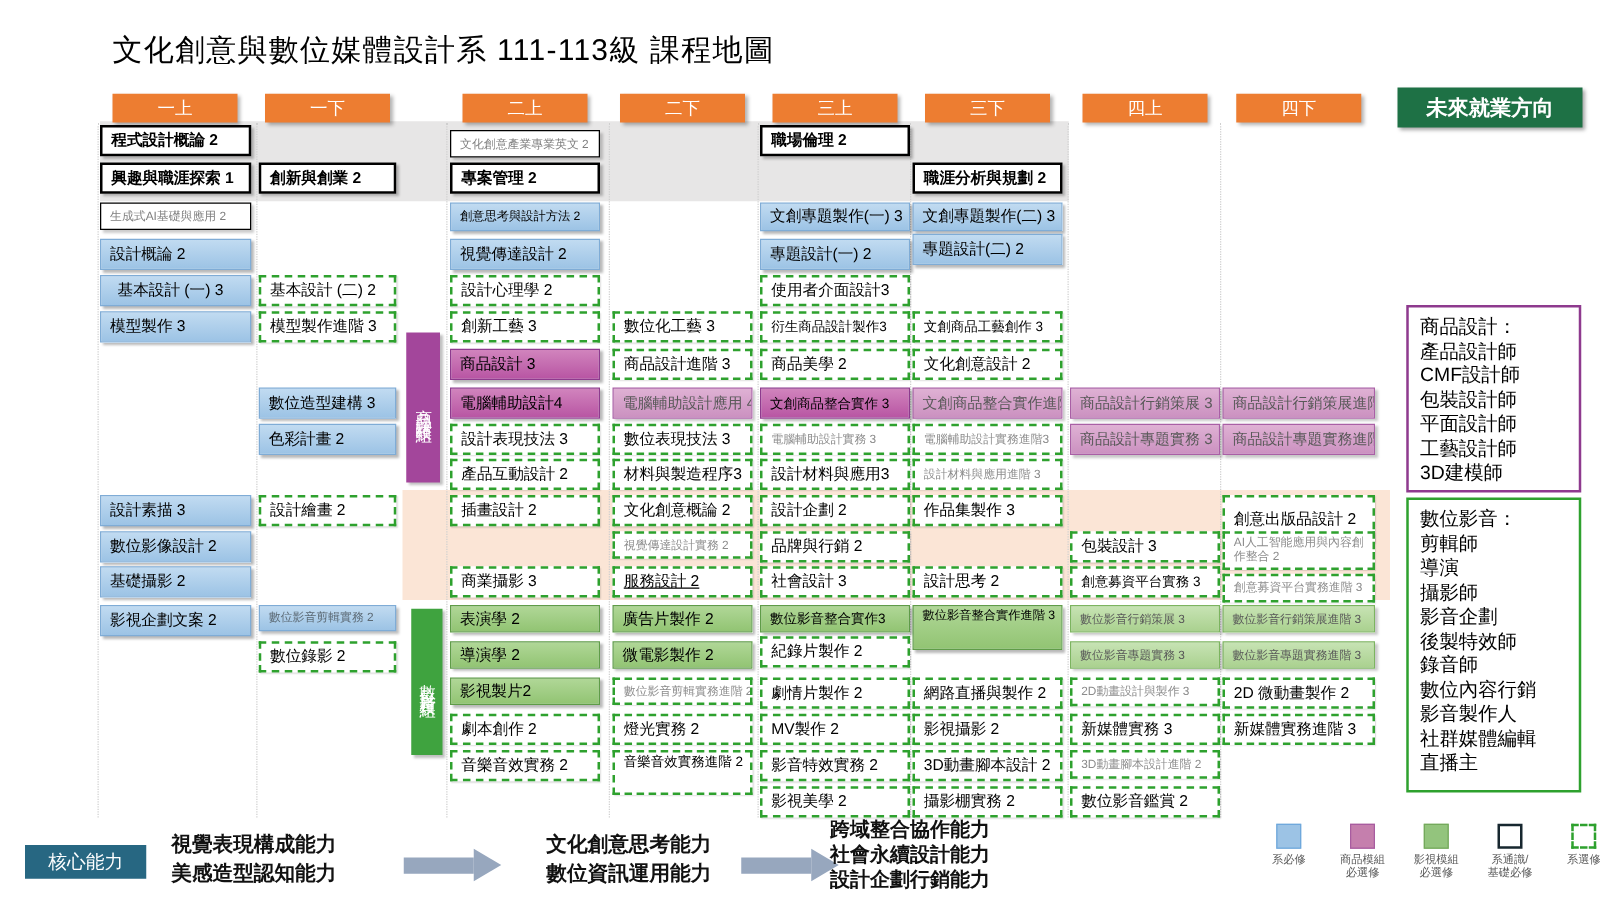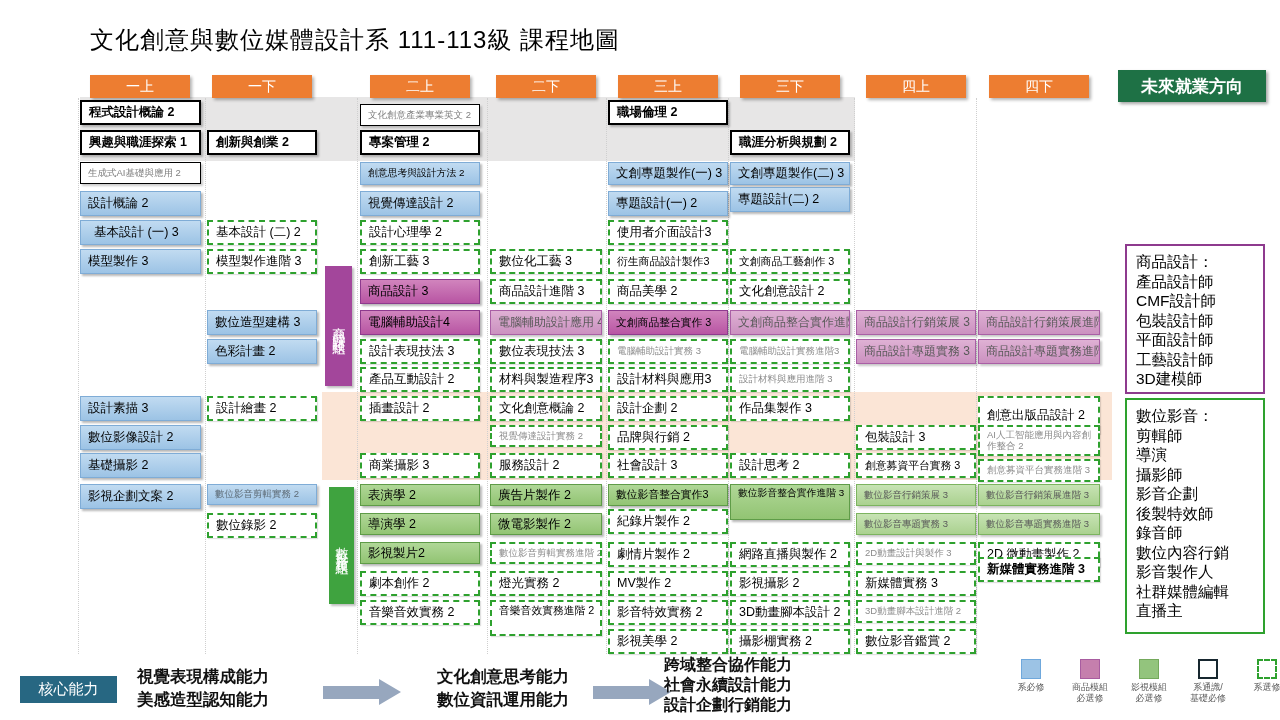--- a/index.html
+++ b/index.html
@@ -134,21 +134,21 @@
         <div class="box s-dashed" style="top: 600px; height: 25px;">音樂音效實務 2</div>
       </div>
       <div class="col" style="left: 490px; width: 112px;">
         <div class="box s-dashed" style="top: 249px; height: 25px;">數位化工藝 3</div>
         <div class="box s-dashed" style="top: 279px; height: 25px;">商品設計進階 3</div>
         <div class="box s-purpledim" style="top: 310px; height: 25px;">電腦輔助設計應用 4</div>
         <div class="box s-dashed" style="top: 339px; height: 25px;">數位表現技法 3</div>
         <div class="box s-dashed" style="top: 367px; height: 25px;">材料與製造程序3</div>
         <div class="box s-dashed" style="top: 396px; height: 25px;">文化創意概論 2</div>
         <div class="box s-dasheddim" style="top: 425px; height: 22px;">視覺傳達設計實務 2</div>
-        <div class="box s-dashed" style="top: 453px; height: 25px;">服務設計 2</div>
+        <div class="box s-dashed" style="top: 453px; height: 25px; text-decoration: underline;">服務設計 2</div>
         <div class="box s-green" style="top: 484px; height: 22px;">廣告片製作 2</div>
         <div class="box s-green" style="top: 513px; height: 22px;">微電影製作 2</div>
         <div class="box s-dasheddim" style="top: 542px; height: 22px;">數位影音剪輯實務進階 2</div>
         <div class="box s-dashed" style="top: 571px; height: 25px;">燈光實務 2</div>
         <div class="box s-dashed wrap f11" style="top: 600px; height: 36px;">音樂音效實務進階 2</div>
       </div>
       <div class="col" style="left: 608px; width: 120px;">
         <div class="box s-white" style="top: 100px; height: 25px;">職場倫理 2</div>
         <div class="box s-blue" style="top: 162px; height: 23px;">文創專題製作(一) 3</div>
         <div class="box s-blue" style="top: 191px; height: 25px;">專題設計(一) 2</div>
@@ -199,21 +199,21 @@
       </div>
       <div class="col" style="left: 978px; width: 122px;">
         <div class="box s-purpledim" style="top: 310px; height: 25px;">商品設計行銷策展進階 3</div>
         <div class="box s-purpledim" style="top: 339px; height: 25px;">商品設計專題實務進階 3</div>
         <div class="box s-dashed" style="top: 396px; height: 38px;">創意出版品設計 2</div>
         <div class="box s-dasheddim wrap" style="top: 425px; height: 31px;">AI人工智能應用與內容創作整合 2</div>
         <div class="box s-dasheddim" style="top: 459px; height: 23px;">創意募資平台實務進階 3</div>
         <div class="box s-greendim" style="top: 484px; height: 22px;">數位影音行銷策展進階 3</div>
         <div class="box s-greendim" style="top: 513px; height: 22px;">數位影音專題實務進階 3</div>
         <div class="box s-dashed" style="top: 542px; height: 25px;">2D 微動畫製作 2</div>
-        <div class="box s-dashed" style="top: 557px; height: 25px; font-weight: bold;">新媒體實務進階 3</div>
+        <div class="box s-dashed" style="top: 571px; height: 25px;">新媒體實務進階 3</div>
       </div>
     </div>
 
   <div class="career career-product" id="career-product">
       <div>商品設計：</div>
       <div>產品設計師</div>
       <div>CMF設計師</div>
       <div>包裝設計師</div>
       <div>平面設計師</div>
       <div>工藝設計師</div>

